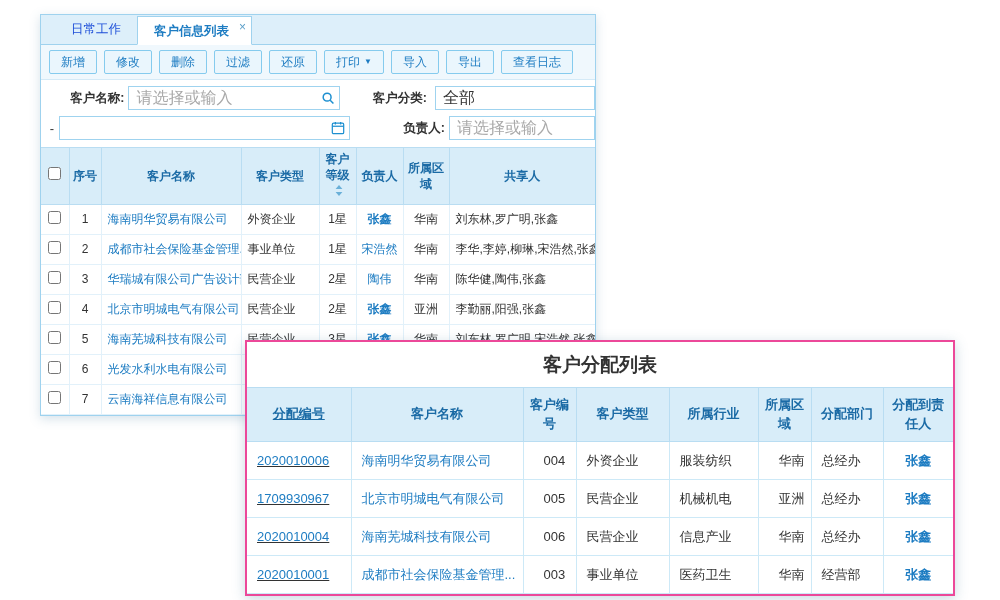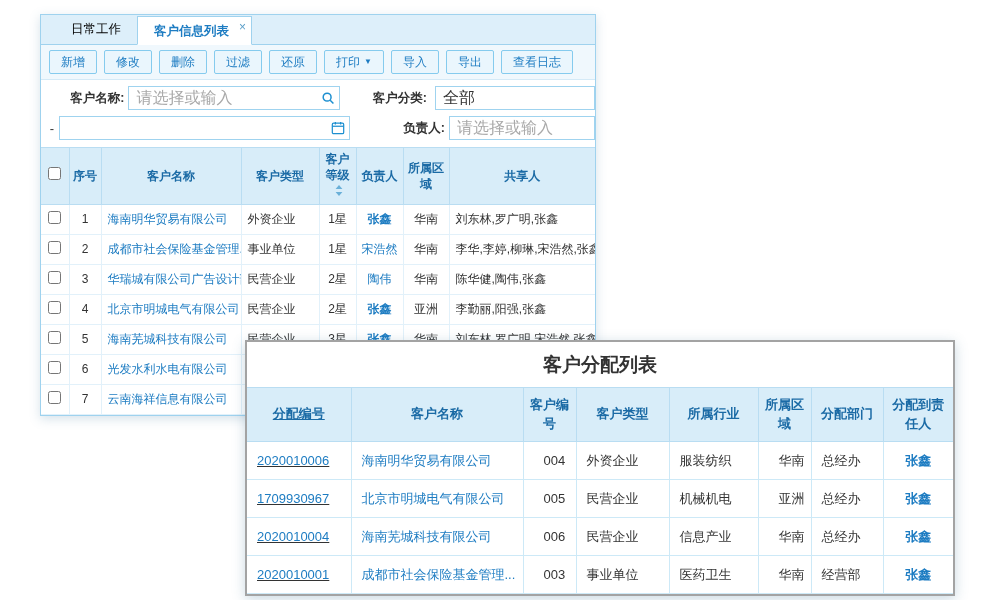--- a/index.html
+++ b/index.html
@@ -5,21 +5,21 @@
   * { box-sizing: border-box; margin: 0; padding: 0; }
   html,body { width:1000px; height:600px; background:#fff;
     font-family:"Liberation Sans","DejaVu Sans",sans-serif; overflow:hidden; }
   body { position:relative; }
 
   
   .panel1 { position:absolute; left:40px; top:14px; width:556px; background:#fff;
     border:1px solid #9fd2ee; box-shadow:0 3px 10px rgba(90,140,170,.25); z-index:1; }
   .tabbar { background:#ddeffa; height:30px; display:flex; align-items:flex-end;
     padding-left:14px; border-bottom:1px solid #9fd2ee; }
-  .tab { height:29px; line-height:29px; padding:0 16px; font-size:12.5px; color:#000000;
+  .tab { height:29px; line-height:29px; padding:0 16px; font-size:12.5px; color:#1d4ed8;
     cursor:pointer; white-space:nowrap; }
   .tab.active { background:#fff; color:#1d7cc2; font-weight:bold;
     border:1px solid #9fd2ee; border-bottom:1px solid #fff; margin-bottom:-1px;
     position:relative; padding-right:22px; }
   .tab .close { position:absolute; top:-4px; right:5px; font-size:12px; color:#5a9ec9;
     font-weight:normal; cursor:pointer; }
 
   .toolbar { background:#f0f8fd; padding:5px 8px; display:flex; gap:7px;
     border-bottom:1px solid #d4eaf7; }
   .tbtn { font-size:12px; color:#1d7cc2; background:#eaf6fd; border:1px solid #85cbee;
@@ -52,21 +52,21 @@
   .p1-table td.l { text-align:left; padding-left:6px; }
   .p1-table tr td:first-child, .p1-table tr th:first-child { border-left:none; }
   .p1-table tr td:last-child, .p1-table tr th:last-child { border-right:none; }
   a.lnk { color:#1d7cc2; text-decoration:none; cursor:pointer; }
   a.lnk.bold { font-weight:bold; }
   .sorticon { display:inline-block; vertical-align:-1px; margin-left:2px; cursor:pointer; }
   input[type=checkbox] { width:13px; height:13px; cursor:pointer; }
 
   
   .panel2 { position:absolute; left:245px; top:340px; width:710px; background:#fff;
-    border:2px solid #a3a3a3; box-shadow:0 3px 12px rgba(80,130,160,.3); z-index:2; }
+    border:2px solid #ec4899; box-shadow:0 3px 12px rgba(80,130,160,.3); z-index:2; }
   .p2-title { text-align:center; font-size:19px; font-weight:bold; color:#333;
     padding:10px 0 9px; }
   .p2-table { width:706px; }
   .p2-table th { background:#d8edf9; color:#1a6aa5; font-size:13px; font-weight:bold;
     border:1px solid #b9ddf2; padding:6px 3px; height:54px; text-align:center;
     line-height:1.4; }
   .p2-table td { font-size:13px; color:#333; border:1px solid #cde9f7;
     padding:0 20px; height:38px; white-space:nowrap; overflow:hidden; }
   .p2-table td.c { text-align:center; }
   .p2-table td.l { text-align:left; padding-left:10px; }

